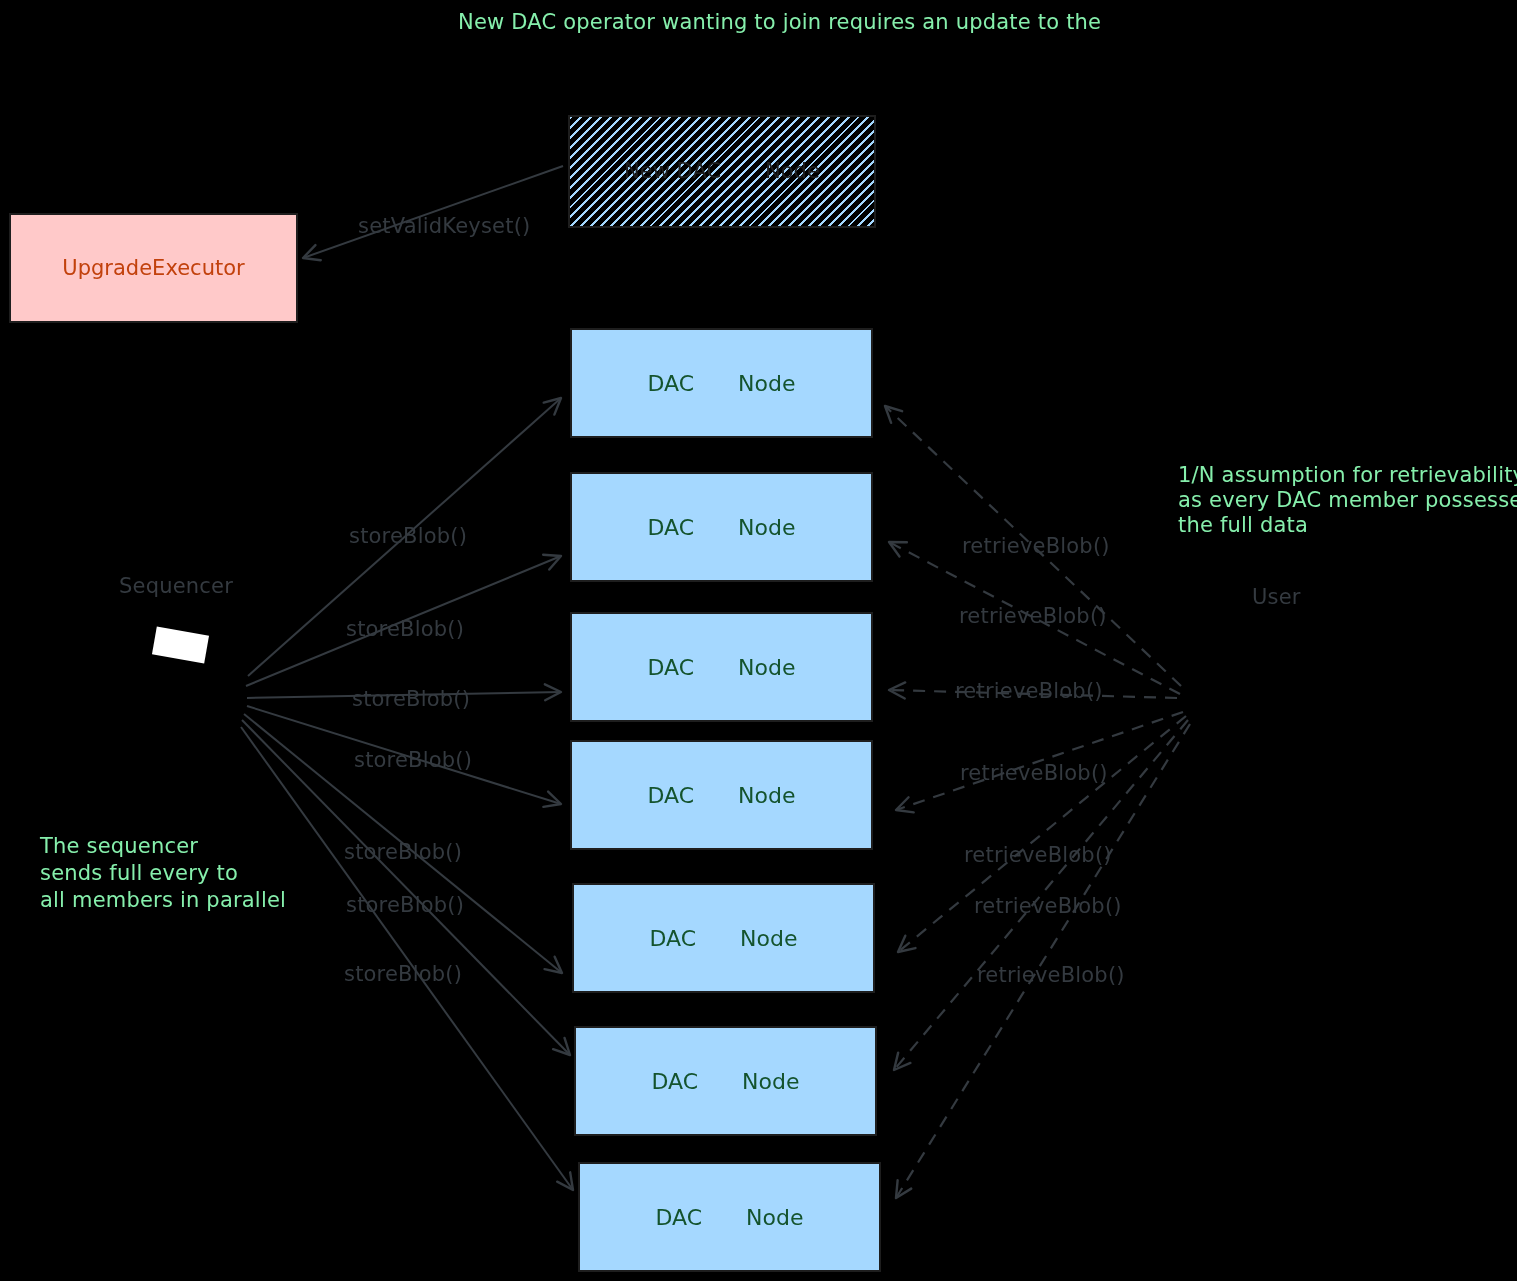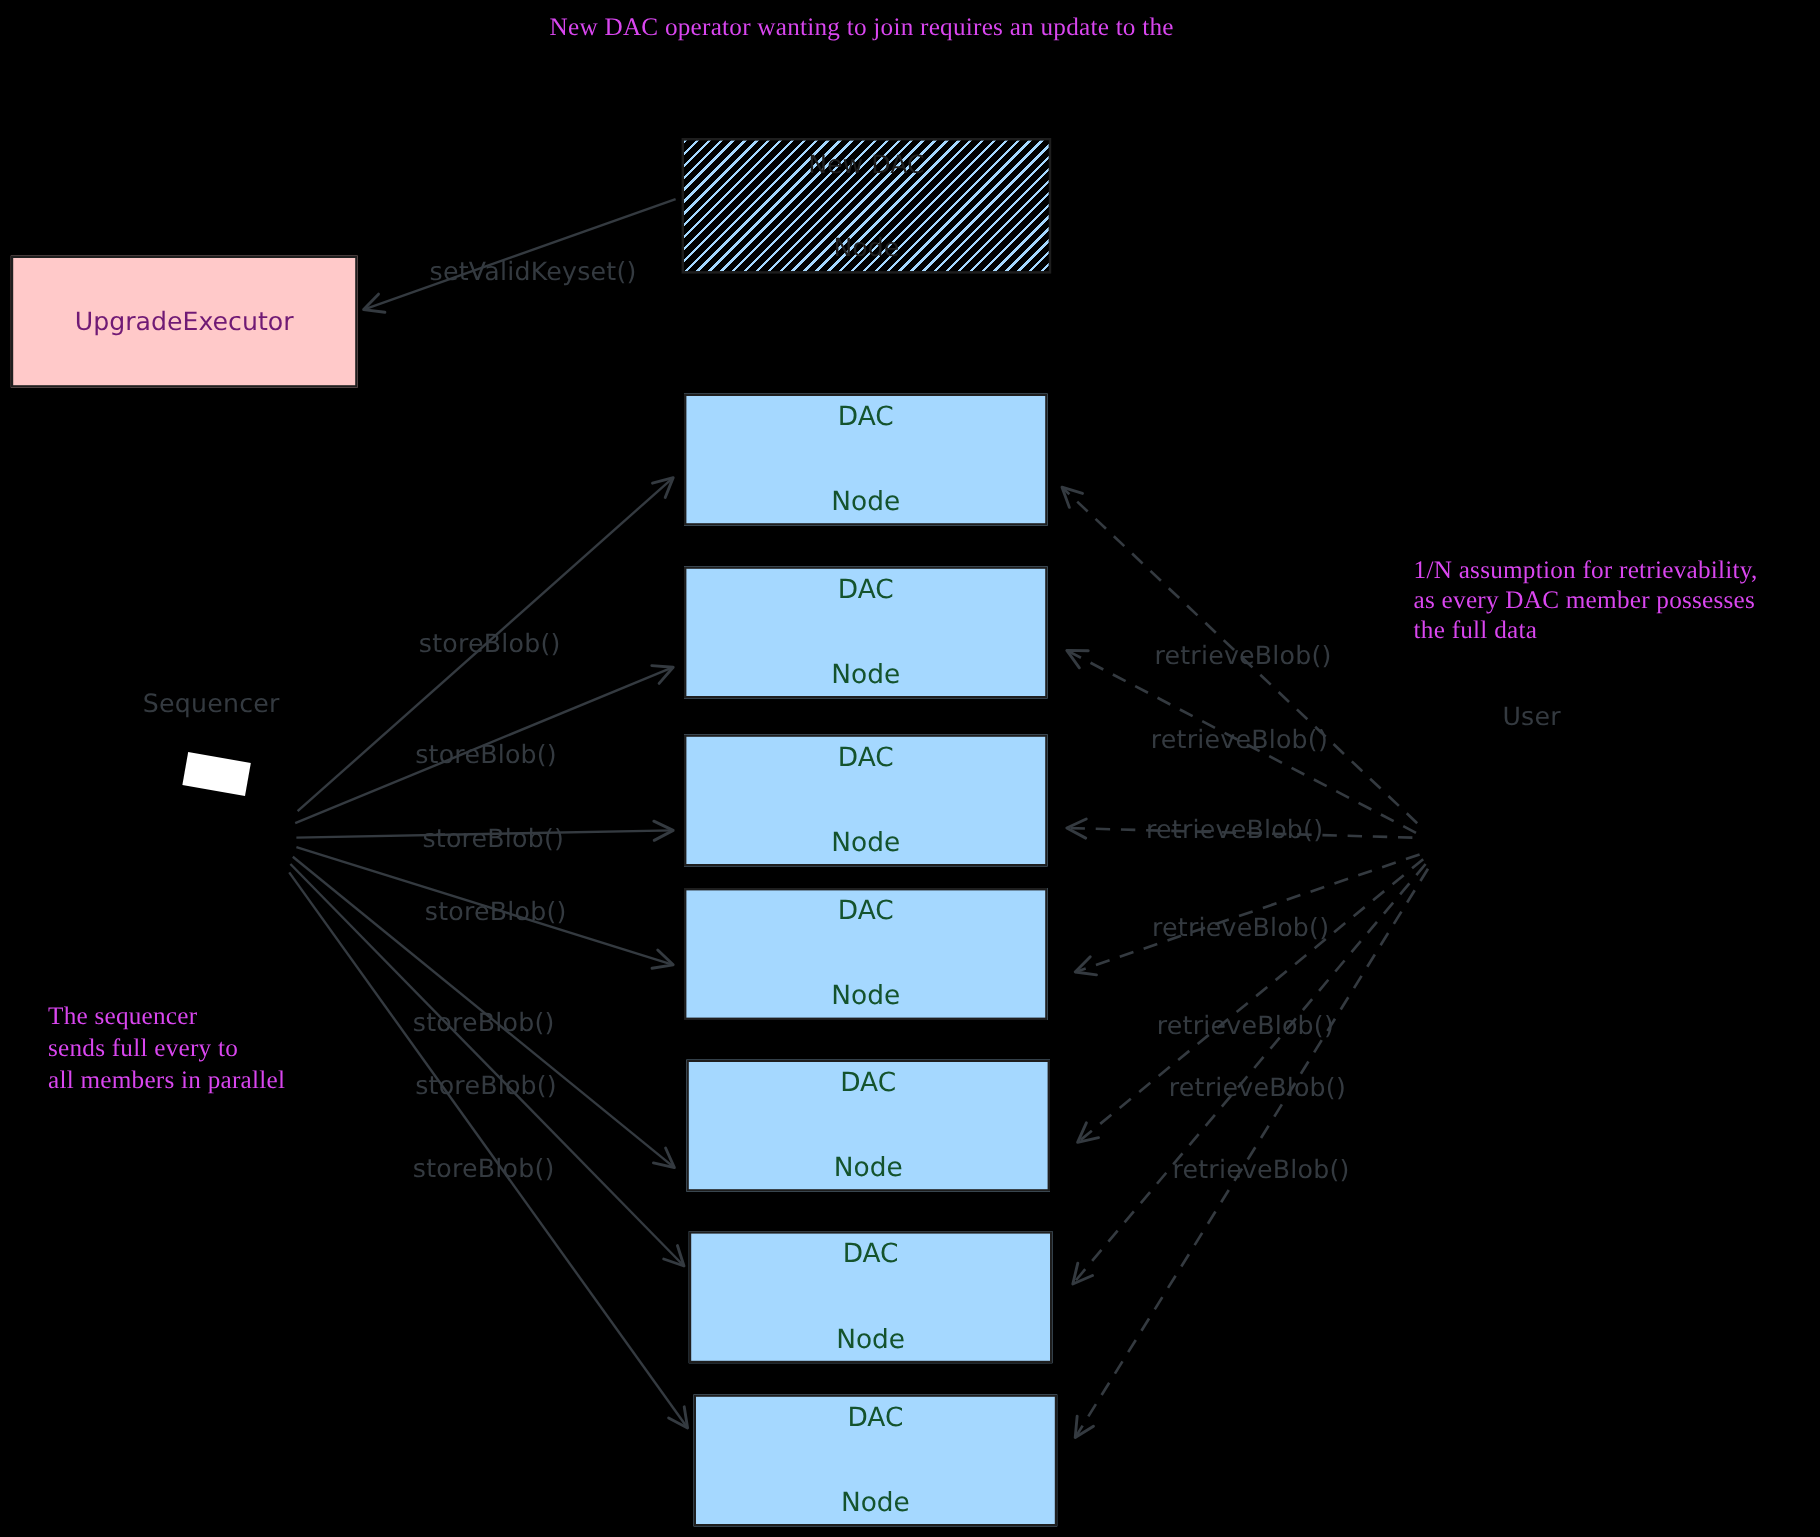--- a/index.html
+++ b/index.html
@@ -1,40 +1,40 @@
 <!DOCTYPE html>
 <html><head>
 <meta charset="utf-8">
 <style>
   html,body{margin:0;padding:0;background:#000;}
   .canvas{
     position:relative;width:1517px;height:1281px;background:#000000;
     font-family:"DejaVu Sans", sans-serif;overflow:hidden;
   }
   svg.wires{position:absolute;left:0;top:0;z-index:1;}
-  .note{position:absolute;color:#d946ef;font-size:21px;line-height:25px;z-index:3;white-space:nowrap;letter-spacing:.2px;font-family:Liberation Serif, serif;}
+  .note{position:absolute;color:#86efac;font-size:21px;line-height:25px;z-index:3;white-space:nowrap;letter-spacing:.2px;}
   .note span{display:block;}
   .lbl{position:absolute;color:#343a40;font-size:21px;z-index:3;white-space:nowrap;letter-spacing:.2px;}
   .box{
     position:absolute;box-sizing:border-box;border:2px solid #1e1e1e;
-    display:flex;flex-direction:column;align-items:center;justify-content:center;
+    display:flex;flex-direction:row;align-items:center;justify-content:center;
     z-index:2;text-align:center;gap:44px;
   }
   .dac-box{
     left:570px;width:303px;height:110px;background:#a5d8ff;
     color:#14532d;font-size:22px;line-height:27px;
   }
   .hatch-box{
     left:568px;top:115px;width:308px;height:113px;
     background:repeating-linear-gradient(135deg,#a5d8ff 0px,#a5d8ff 2px,transparent 2px,transparent 7px);
     color:#1e1e1e;font-size:21px;line-height:25px;
   }
   .executor-box{
     left:9px;top:213px;width:289px;height:110px;background:#ffc9c9;
-    color:#701a75;font-size:21px;
+    color:#c2410c;font-size:21px;
   }
   .seq-screen{
     position:absolute;left:154px;top:631px;width:53px;height:28px;
     background:#ffffff;transform:rotate(10deg);z-index:2;
   }
 </style>
 </head>
 <body>
 
 <div class="canvas">

